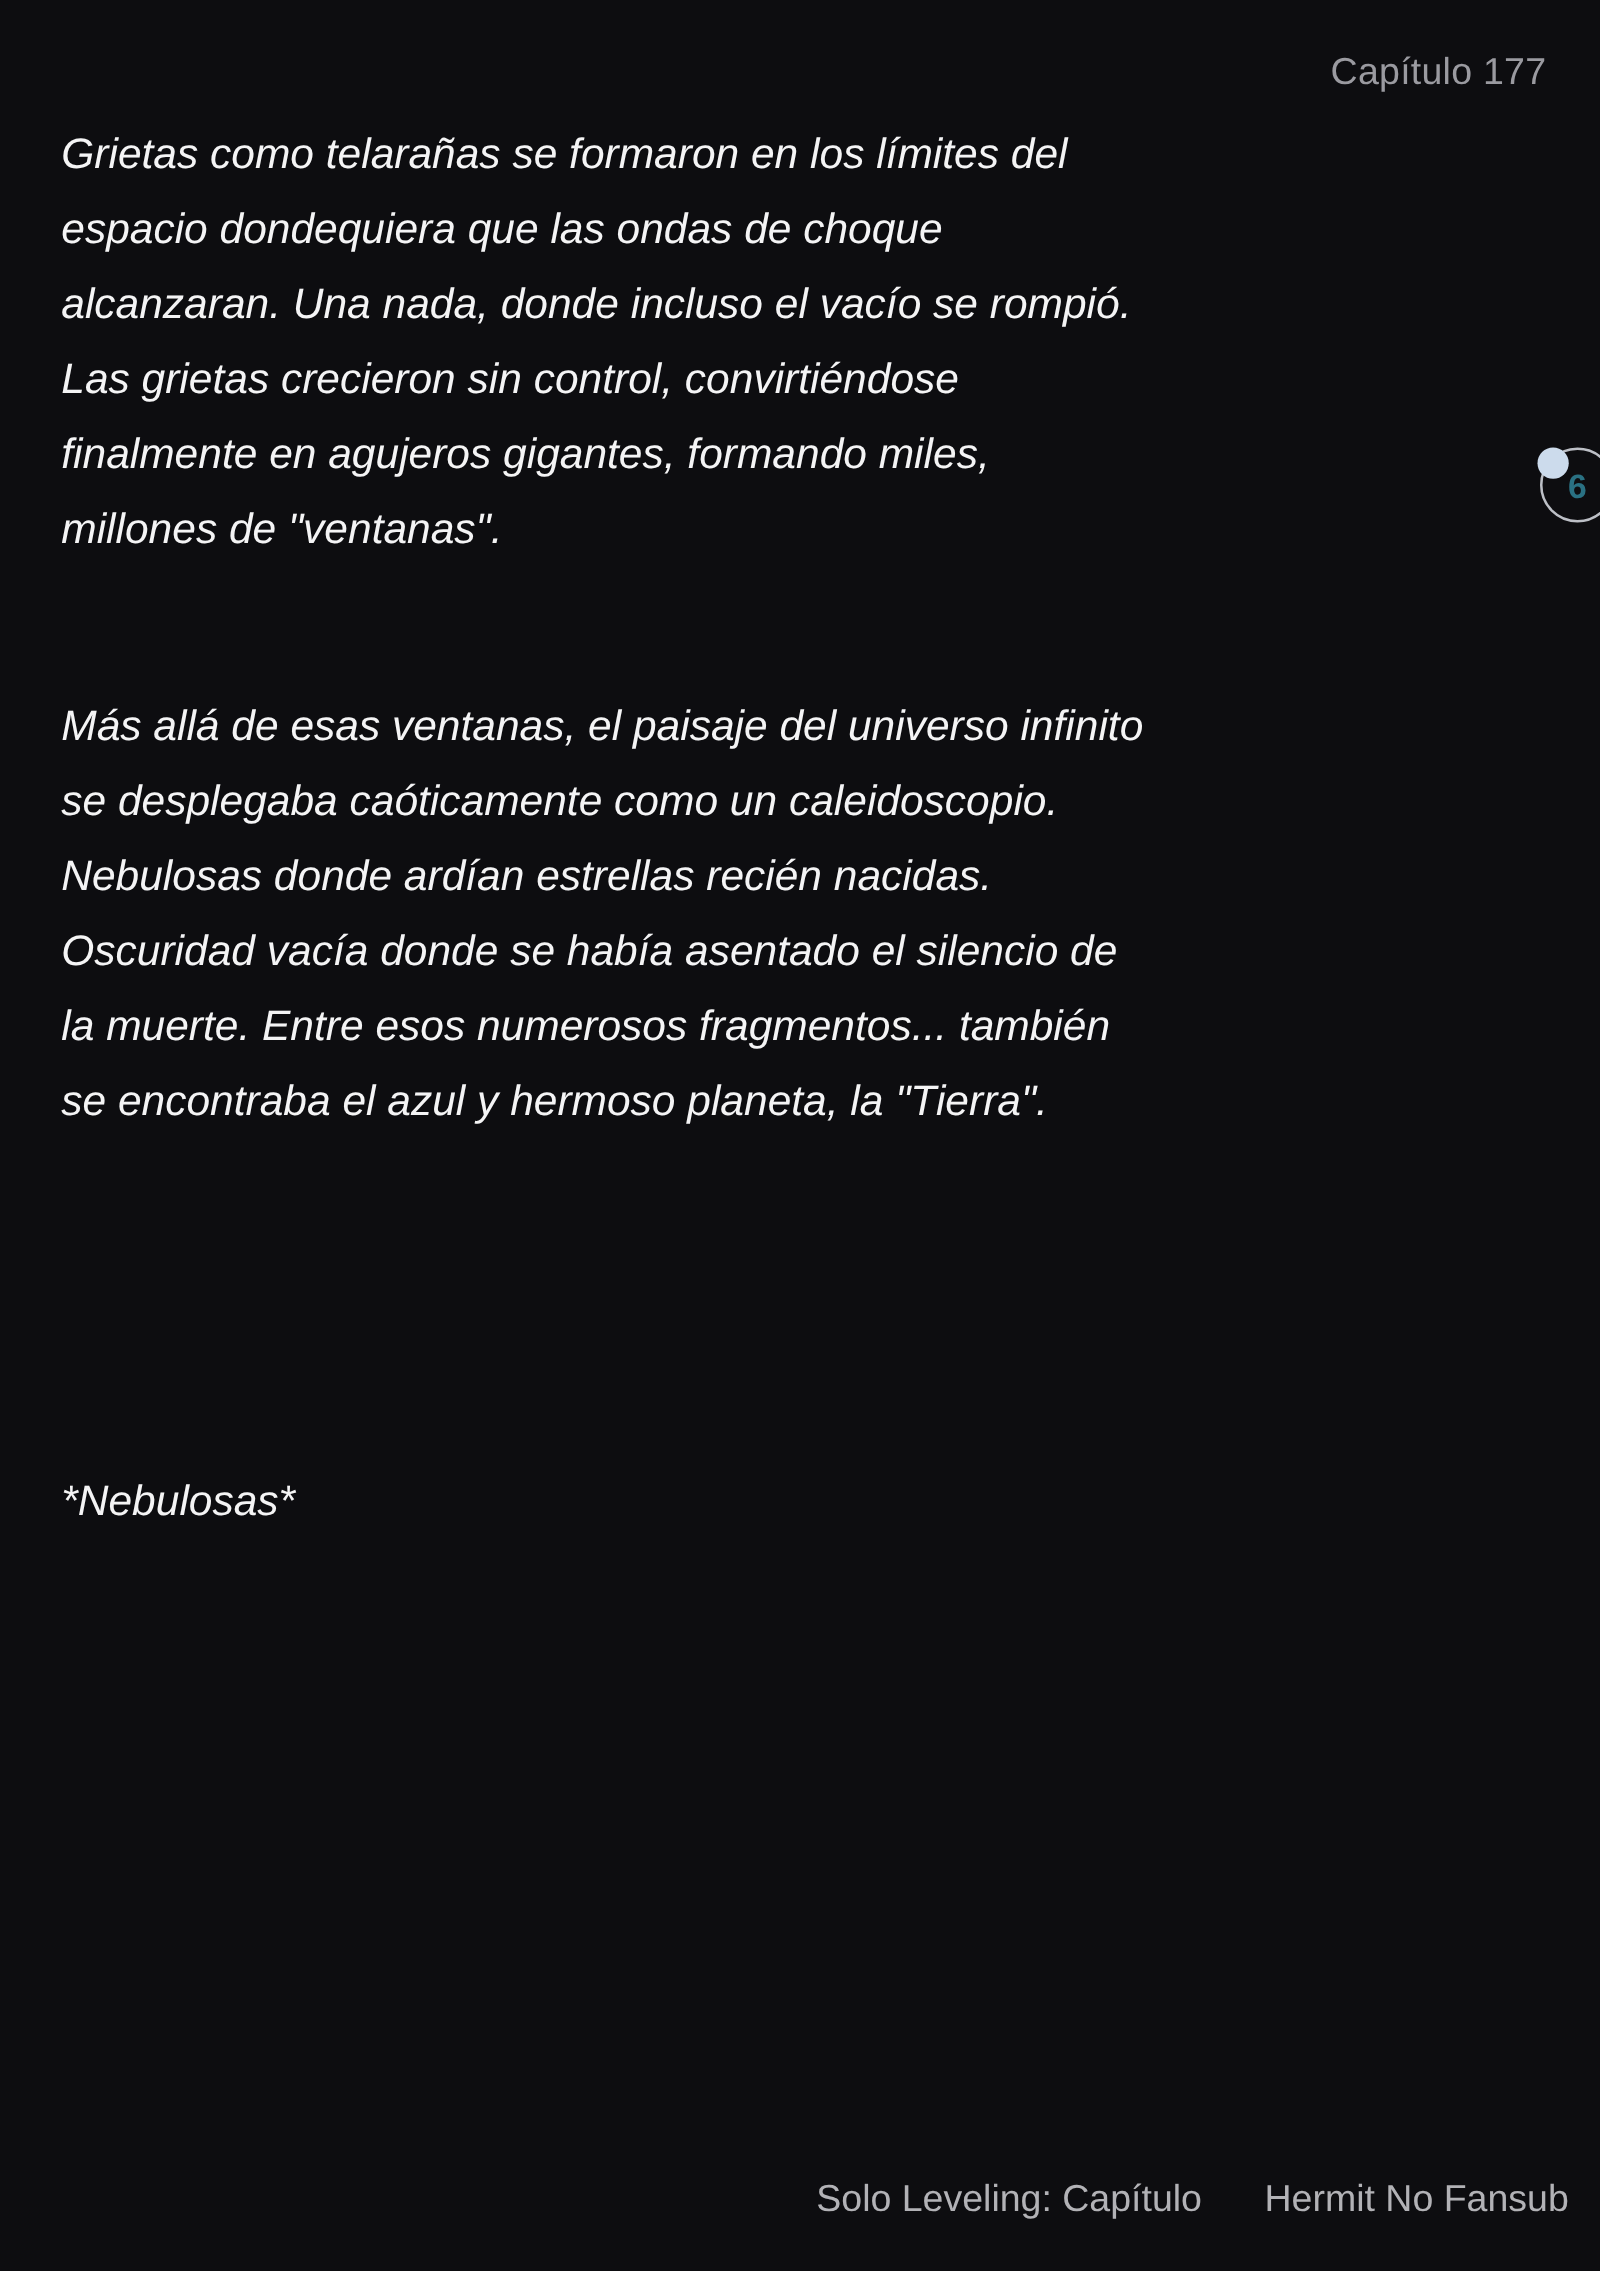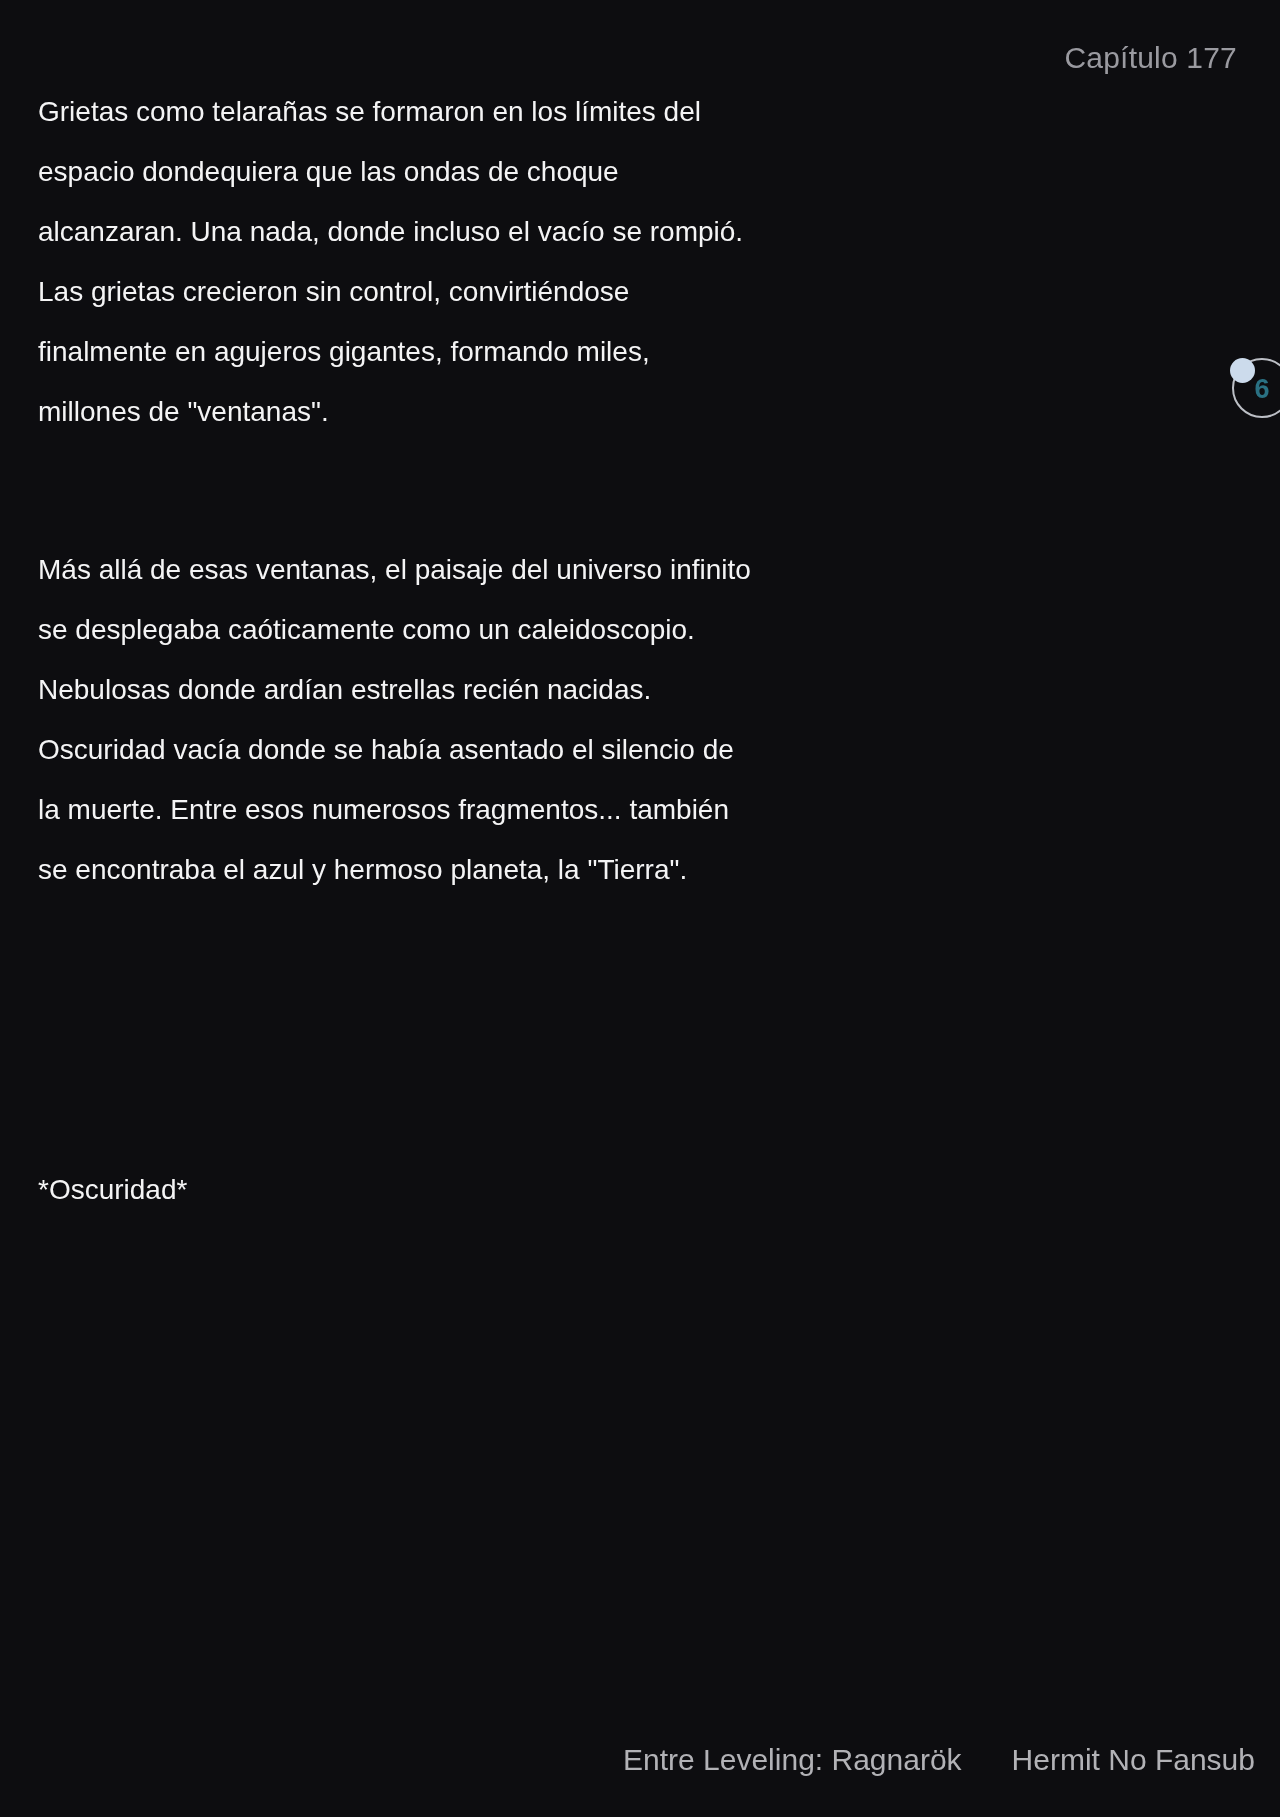--- a/index.html
+++ b/index.html
@@ -27,26 +27,27 @@
   }
 
   
   .content {
     position: absolute;
     left: 38px;
     top: 82px;
     width: 1210px;
   }
   .para {
-    margin: 0;
-    font-size: 28px;
+    margin: 11px;
+    font-size: 34px;
     line-height: 60px;
     color: #f4f4f5;
     white-space: pre-line;
     letter-spacing: 0px;
+    font-style: italic;
   }
   .para.gap-p2 { margin-top: 98px; }
   .para.gap-p3 { margin-top: 260px; }
   .para.gap-p4 { margin-top: 115px; }
   .para.gap-p5 { margin-top: 133px; }
   .para.system-yellow { color: #e9e647; }
 
   
   .comment-badge {
     position: absolute;
@@ -107,24 +108,24 @@
 alcanzaran. Una nada, donde incluso el vacío se rompió.
 Las grietas crecieron sin control, convirtiéndose
 finalmente en agujeros gigantes, formando miles,
 millones de "ventanas".</p>
   <p class="para gap-p2">Más allá de esas ventanas, el paisaje del universo infinito
 se desplegaba caóticamente como un caleidoscopio.
 Nebulosas donde ardían estrellas recién nacidas.
 Oscuridad vacía donde se había asentado el silencio de
 la muerte. Entre esos numerosos fragmentos... también
 se encontraba el azul y hermoso planeta, la "Tierra".</p>
-  <p class="para gap-p3">*Oscuridad*</p>
+  <p class="para gap-p3">*Nebulosas*</p>
 </div>
 
 <div class="comment-badge">
   <span class="dot"></span>
   <span class="count">6</span>
 </div>
 
 <div class="footer">
-  <span>Entre Leveling: Ragnarök</span>
+  <span>Solo Leveling: Capítulo</span>
   <span>Hermit No Fansub</span>
 </div>
 
 </body></html>

